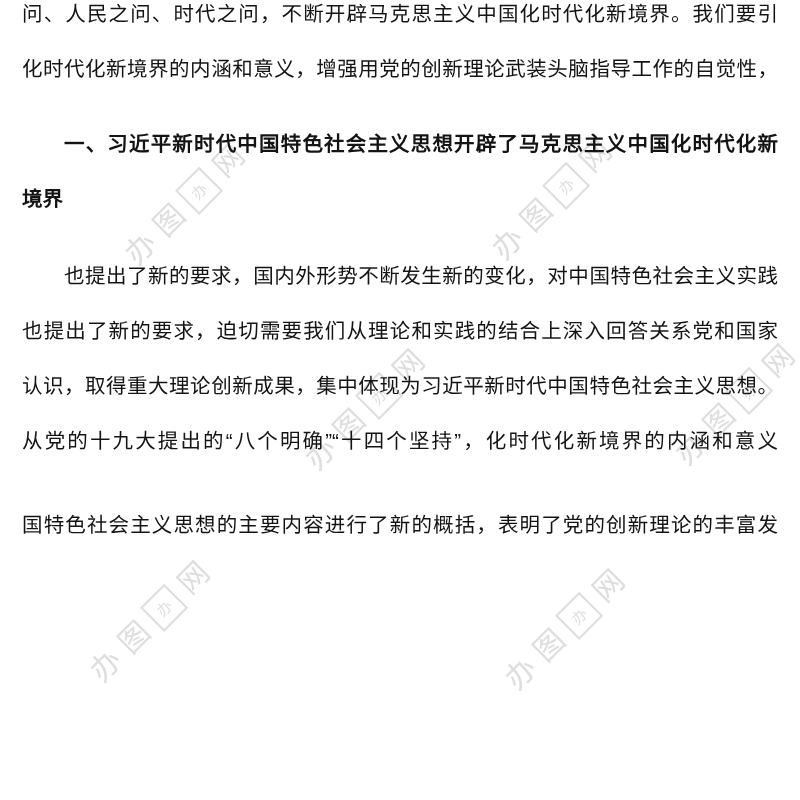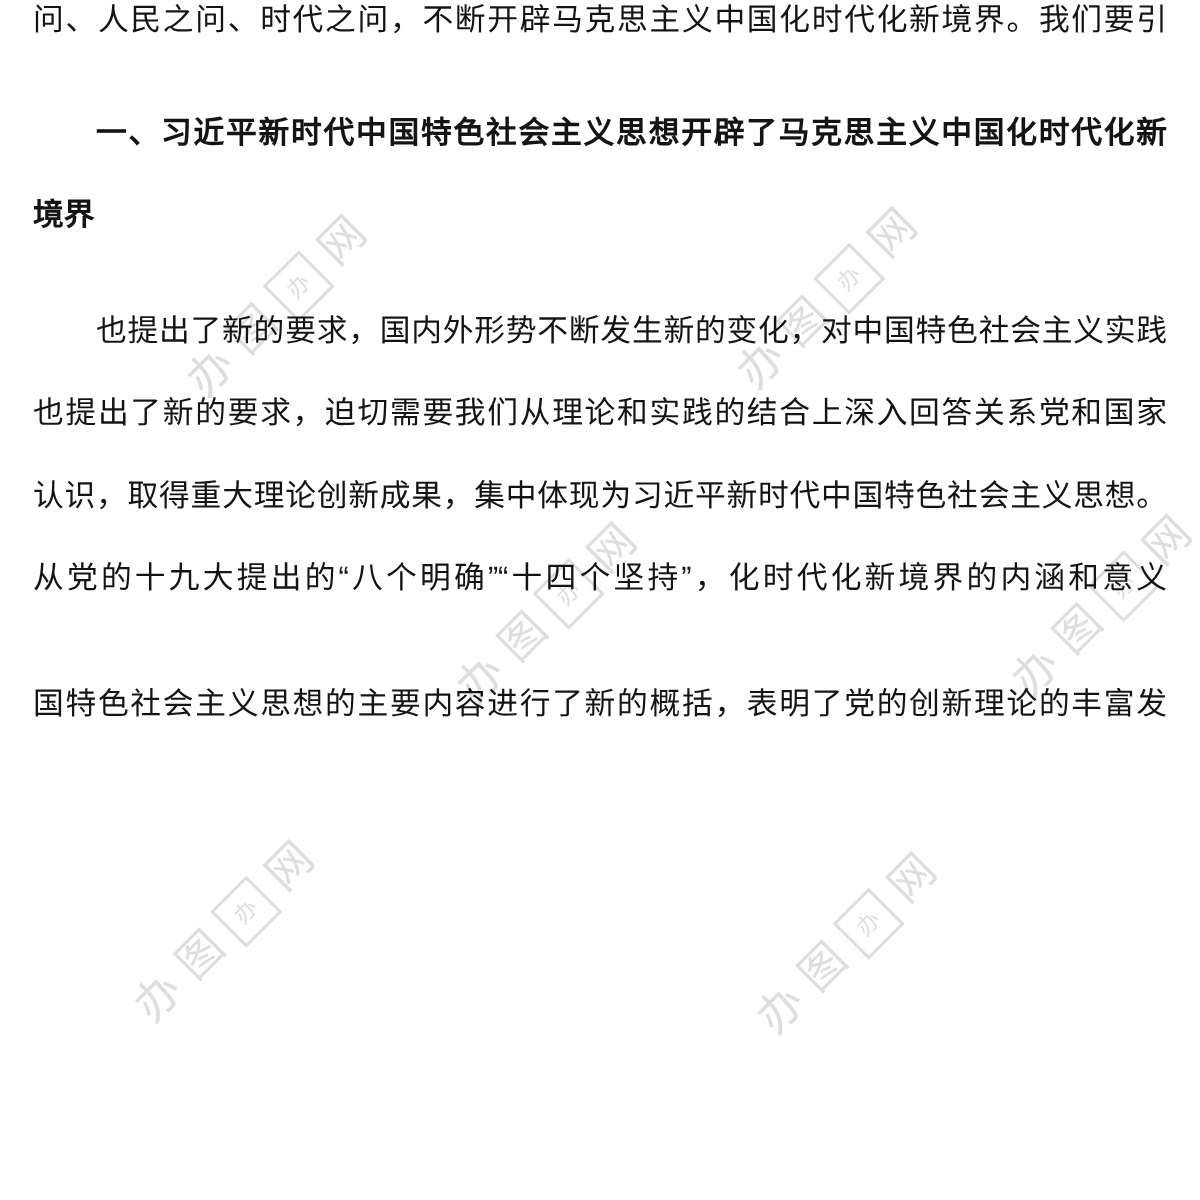--- a/index.html
+++ b/index.html
@@ -123,20 +123,21 @@
           <span>办</span>
         </span>
         <span class="wm-char">网</span>
       </div>
     </div>
 
   <div class="content">
 
     <div class="para">
       <div class="line">问、人民之问、时代之问，不断开辟马克思主义中国化时代化新境界。我们要引</div>
+      <div class="line">化时代化新境界的内涵和意义，增强用党的创新理论武装头脑指导工作的自觉性，</div>
     </div>
 
     <div class="heading">
       <div class="line indent">一、习近平新时代中国特色社会主义思想开辟了马克思主义中国化时代化新</div>
       <div class="line last">境界</div>
     </div>
 
     <div class="para">
       <div class="line indent">也提出了新的要求，国内外形势不断发生新的变化，对中国特色社会主义实践</div>
       <div class="line">也提出了新的要求，迫切需要我们从理论和实践的结合上深入回答关系党和国家</div>

